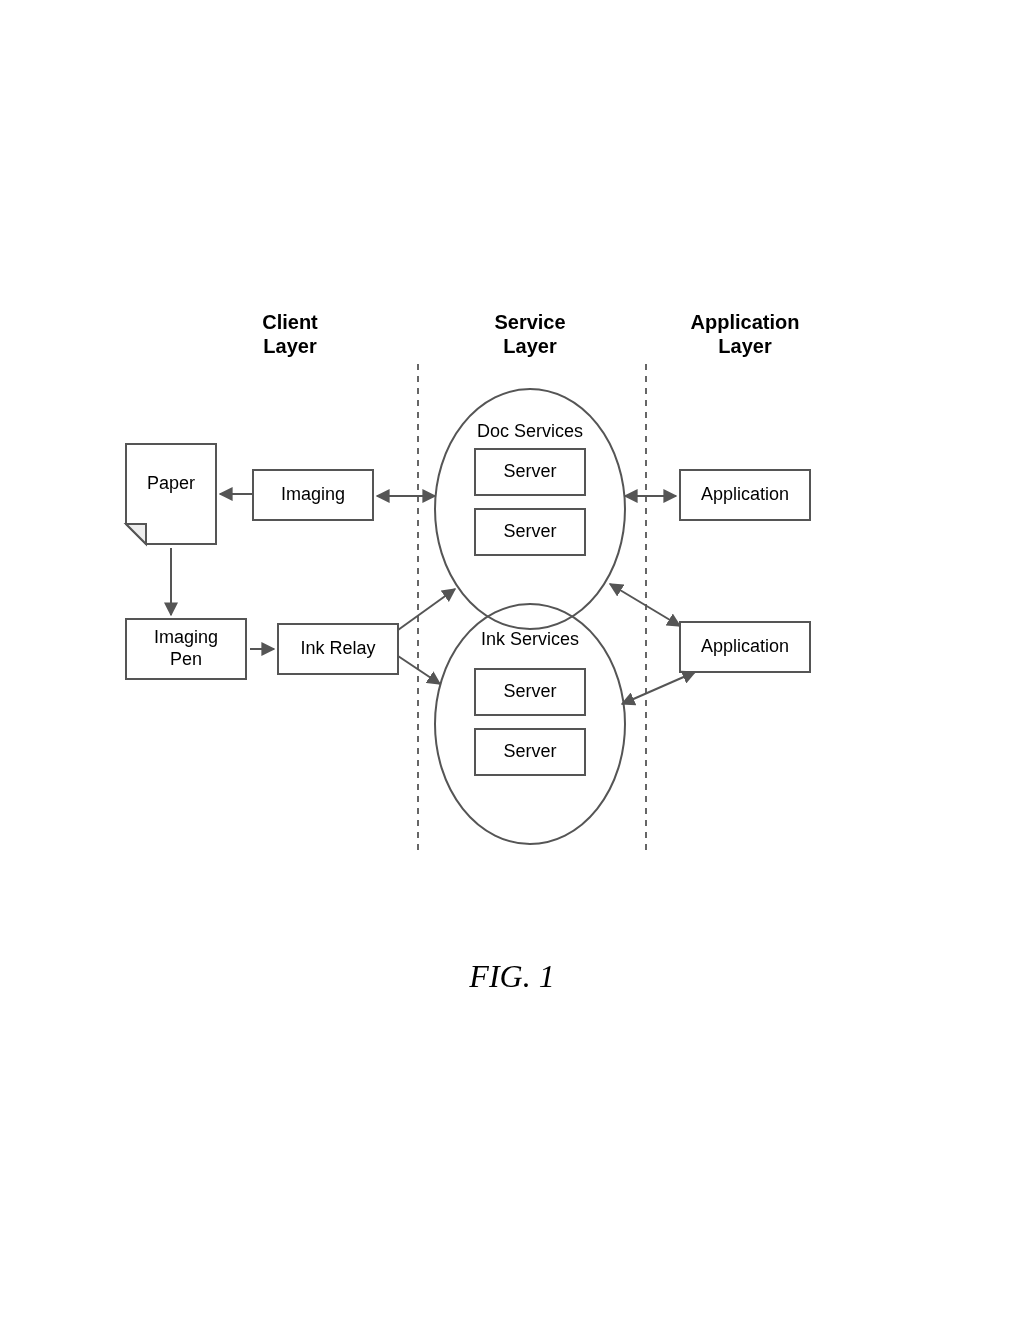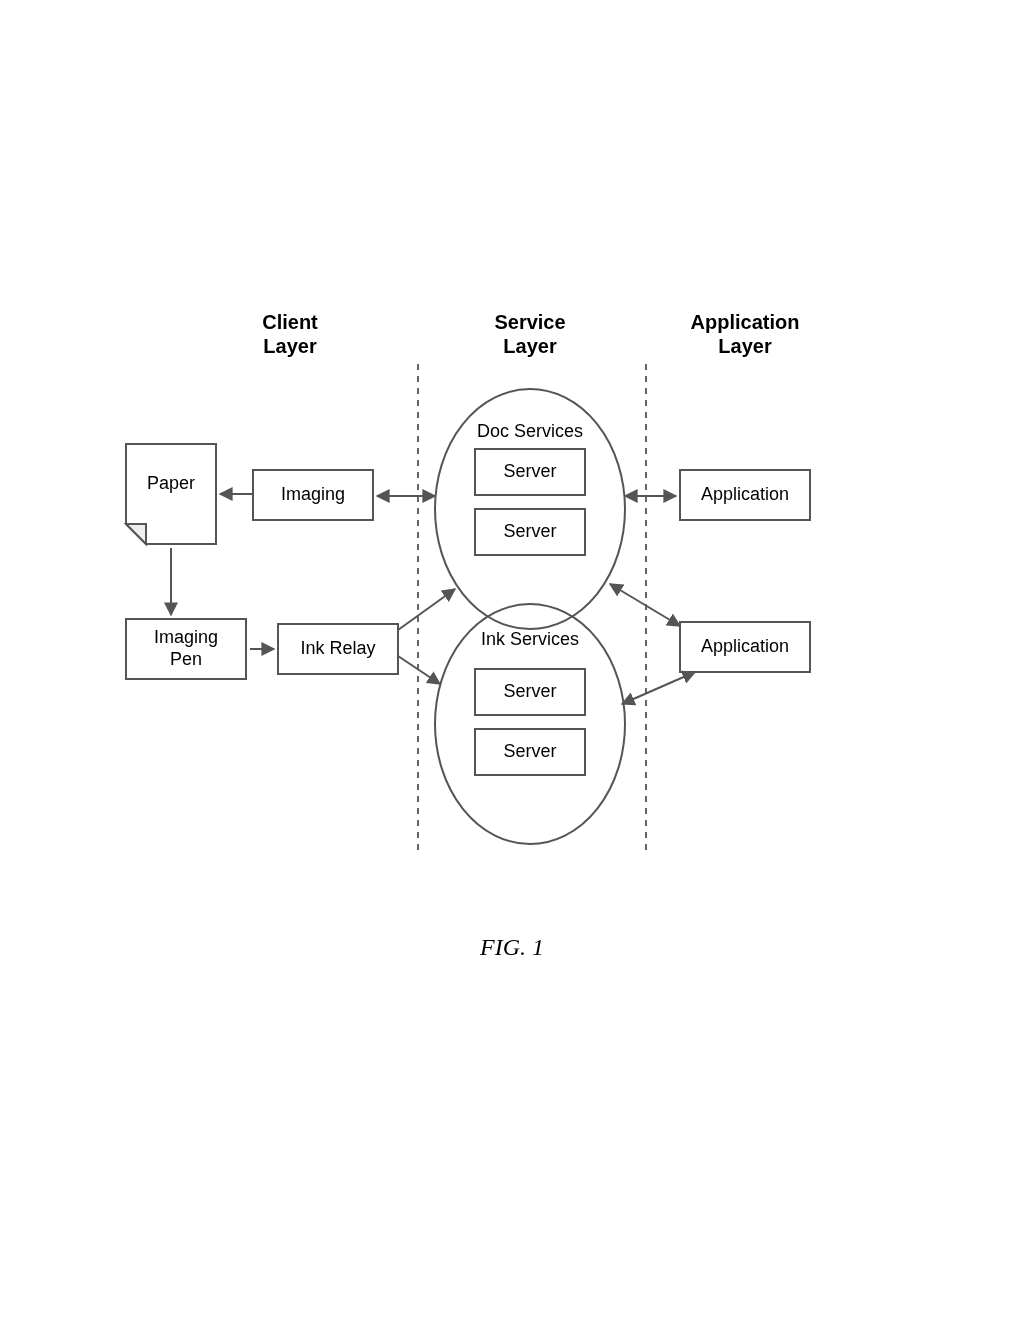--- a/index.html
+++ b/index.html
@@ -65,24 +65,25 @@
     transform: translate(-50%, -50%);
   }
   .group-label {
     position: absolute;
     font-size: 18px;
     text-align: center;
     transform: translateX(-50%);
   }
   .fig {
     position: absolute;
-    font-size: 24px;
+    font-size: 32px;
     font-style: italic;
     font-family: "Times New Roman", Times, serif;
     transform: translateX(-50%);
+    margin-top: 24px;
   }
 </style>
 </head>
 <body>
 
 <div class="page">
 
 
   <div class="canvas">
 

